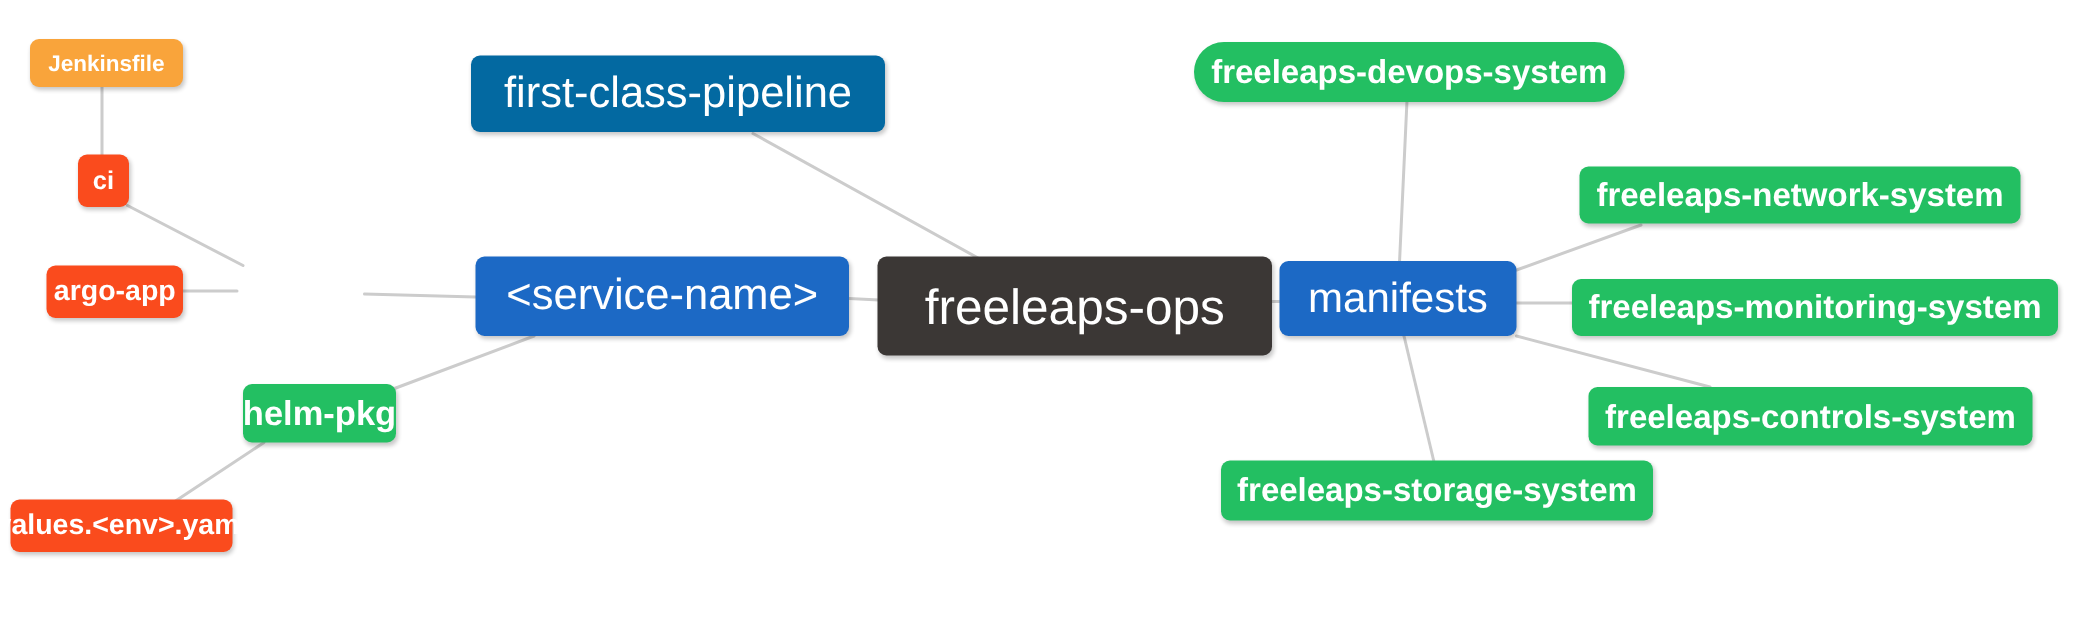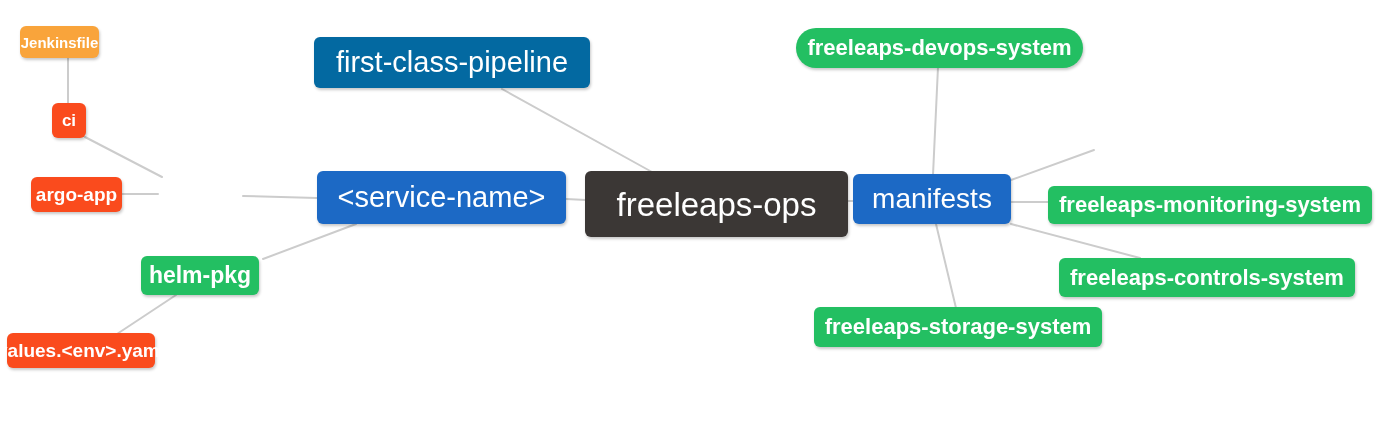--- a/index.html
+++ b/index.html
@@ -31,25 +31,25 @@
     color:#ffffff;
     border-radius:6px;
     box-shadow:1px 2px 3px rgba(0,0,0,0.22);
     white-space:nowrap;
     line-height:1;
     user-select:none;
   }
   .lvl-small{font-weight:700;}
   .lvl-big{font-weight:400;}
 
-  .n-jenkinsfile {left:20px;  top:26px;  width:79px;  height:32px; font-size:15px;}
+  .n-jenkinsfile {left:20px;  top:26px;  width:102px;  height:32px; font-size:15px;}
   .n-ci         {left:52px;  top:103px; width:34px;  height:35px; font-size:17px;}
   .n-argo       {left:31px;  top:177px; width:91px;  height:35px; font-size:19px;}
   .n-env        {left:158px; top:177px; width:85px;  height:39px; font-size:23px;}
-  .n-helm       {left:141px; top:256px; width:118px; height:39px; font-size:23px;}
+  .n-helm       {left:162px; top:256px; width:102px; height:39px; font-size:23px;}
   .n-values     {left:7px;   top:333px; width:148px; height:35px; font-size:19px;}
   .n-fcp        {left:314px; top:37px;  width:276px; height:51px; font-size:29px;}
   .n-service    {left:317px; top:171px; width:249px; height:53px; font-size:29px;}
   .n-root       {left:585px; top:171px; width:263px; height:66px; font-size:33px;}
   .n-manifests  {left:853px; top:174px; width:158px; height:50px; font-size:28px;}
   .n-devops     {left:796px; top:28px;  width:287px; height:40px; font-size:22px;}
   .n-network    {left:1053px;top:111px; width:294px; height:38px; font-size:22px;}
   .n-monitoring {left:1048px;top:186px; width:324px; height:38px; font-size:22px;}
   .n-controls   {left:1059px;top:258px; width:296px; height:39px; font-size:22px;}
   .n-storage    {left:814px; top:307px; width:288px; height:40px; font-size:22px;}
@@ -81,17 +81,18 @@
   <div class="node lvl-small n-jenkinsfile" style="background-color: rgb(249, 164, 59);">Jenkinsfile</div>
   <div class="node lvl-small n-ci" style="background-color: rgb(250, 75, 29);">ci</div>
   <div class="node lvl-small n-argo" style="background-color: rgb(250, 75, 29);">argo-app</div>
   <div class="node lvl-small n-helm" style="background-color: rgb(35, 191, 98);">helm-pkg</div>
   <div class="node lvl-small n-values" style="background-color: rgb(250, 75, 29);">values.&lt;env&gt;.yaml</div>
   <div class="node lvl-big   n-fcp" style="background-color: #0369a1;">first-class-pipeline</div>
   <div class="node lvl-big   n-service" style="background-color: rgb(28, 105, 197);">&lt;service-name&gt;</div>
   <div class="node lvl-big   n-root" style="background-color: rgb(59, 55, 53);">freeleaps-ops</div>
   <div class="node lvl-big   n-manifests" style="background-color: rgb(28, 105, 197);">manifests</div>
   <div class="node lvl-small n-devops" style="background-color: rgb(35, 191, 98); border-radius: 20px;">freeleaps-devops-system</div>
+  <div class="node lvl-small n-network" style="background-color: rgb(35, 191, 98);">freeleaps-network-system</div>
   <div class="node lvl-small n-monitoring" style="background-color: rgb(35, 191, 98);">freeleaps-monitoring-system</div>
   <div class="node lvl-small n-controls" style="background-color: rgb(35, 191, 98);">freeleaps-controls-system</div>
   <div class="node lvl-small n-storage" style="background-color: rgb(35, 191, 98);">freeleaps-storage-system</div>
 
 </div>
 
 </body></html>

